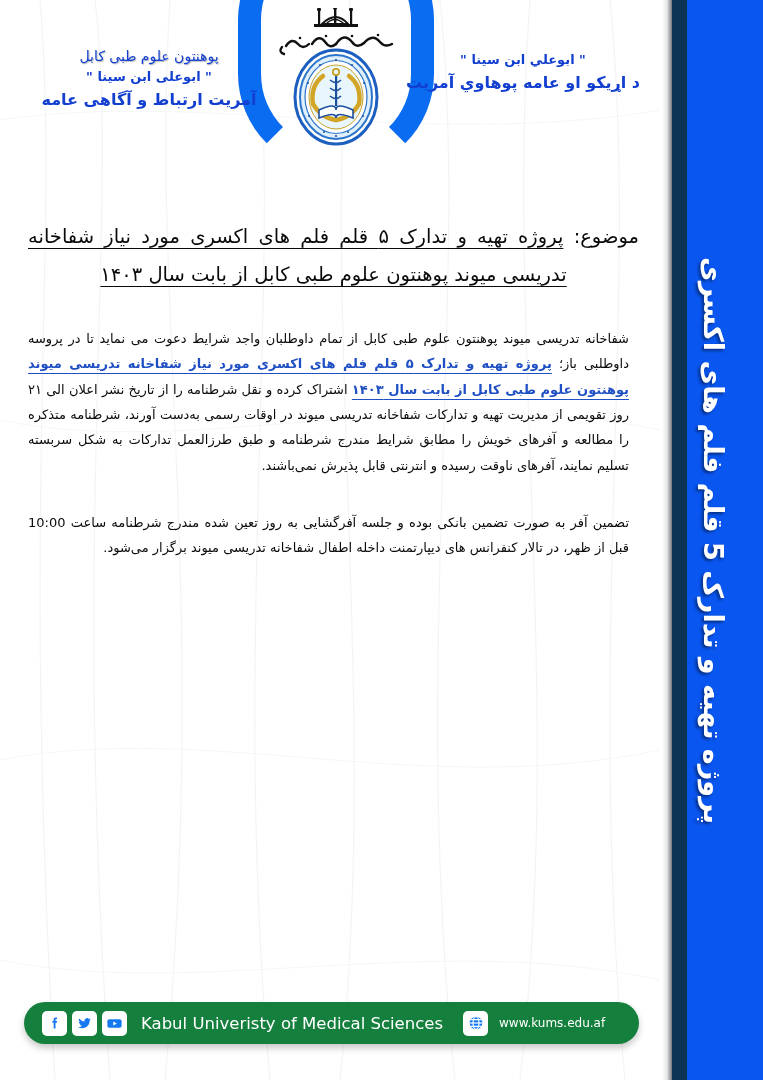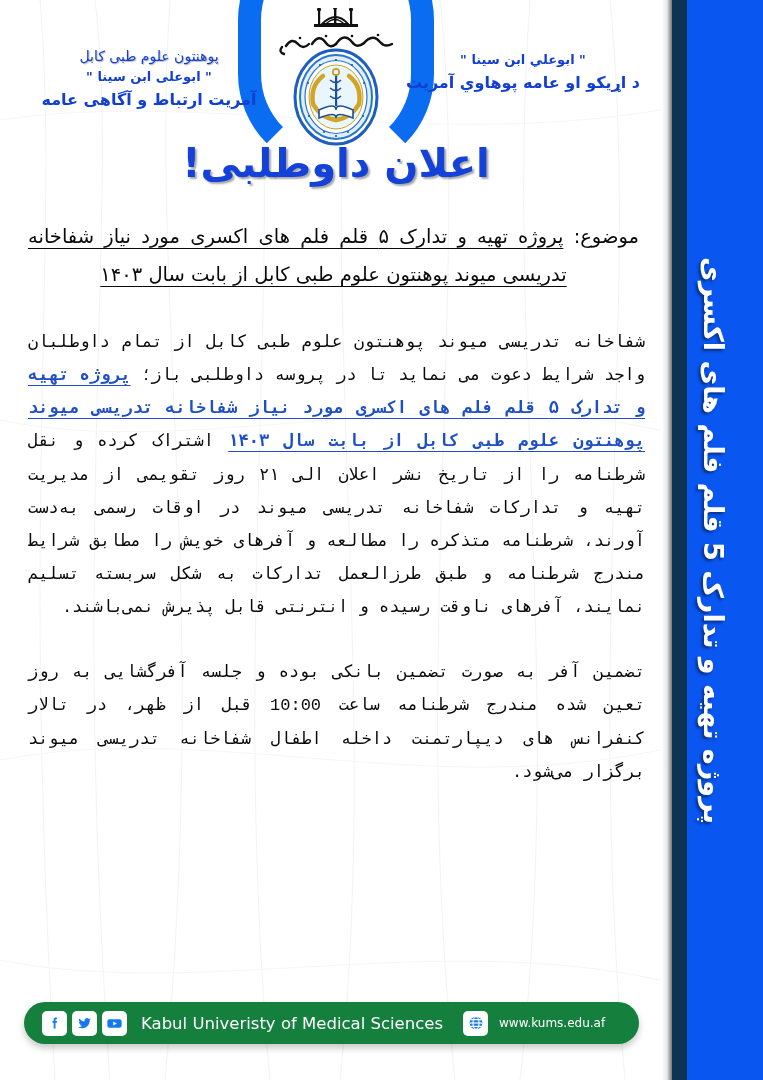--- a/index.html
+++ b/index.html
@@ -120,25 +120,24 @@
     font-weight:500;
     margin:0 6px 18px 0;
   }
   .subject .u{
     text-decoration:underline;
     text-underline-offset:5px;
     text-decoration-thickness:1px;
   }
 
   .para{
-    font-size:17px;
+    font-size:13px;
     line-height:1.95;
     text-align:justify;
-    margin:0 0 14px 0;
-    font-family:Liberation Mono, monospace;
+    margin:0 16px 14px 0;
   }
   .para.spaced{margin-top:32px;}
   .blue-em{
     color:#1f4fc4;
     font-weight:bold;
     text-decoration:underline;
     text-underline-offset:5px;
     text-decoration-thickness:1px;
   }
 
@@ -265,21 +264,20 @@
       <div class="hdr-l1">پوهنتون علوم طبی کابل</div>
       <div class="hdr-l2">" ابوعلی ابن سینا "</div>
       <div class="hdr-l3">آمریت ارتباط و آگاهی عامه</div>
     </div>
 
     <div class="hdr-col right">
       <div class="hdr-l2">" ابوعلي ابن سینا "</div>
       <div class="hdr-l3">د اړیکو او عامه پوهاوي آمریت</div>
     </div>
 
-    <div id="main-title">اعلان داوطلبی!</div>
   </div>
 
   <div id="content">
 
     <p class="subject">
       <span>موضوع:</span>
       <span class="u">پروژه تهیه و تدارک ۵ قلم فلم های اکسری مورد نیاز شفاخانه تدریسی میوند پوهنتون علوم طبی کابل از بابت سال ۱۴۰۳</span>
     </p>
 
     <p class="para spaced">

